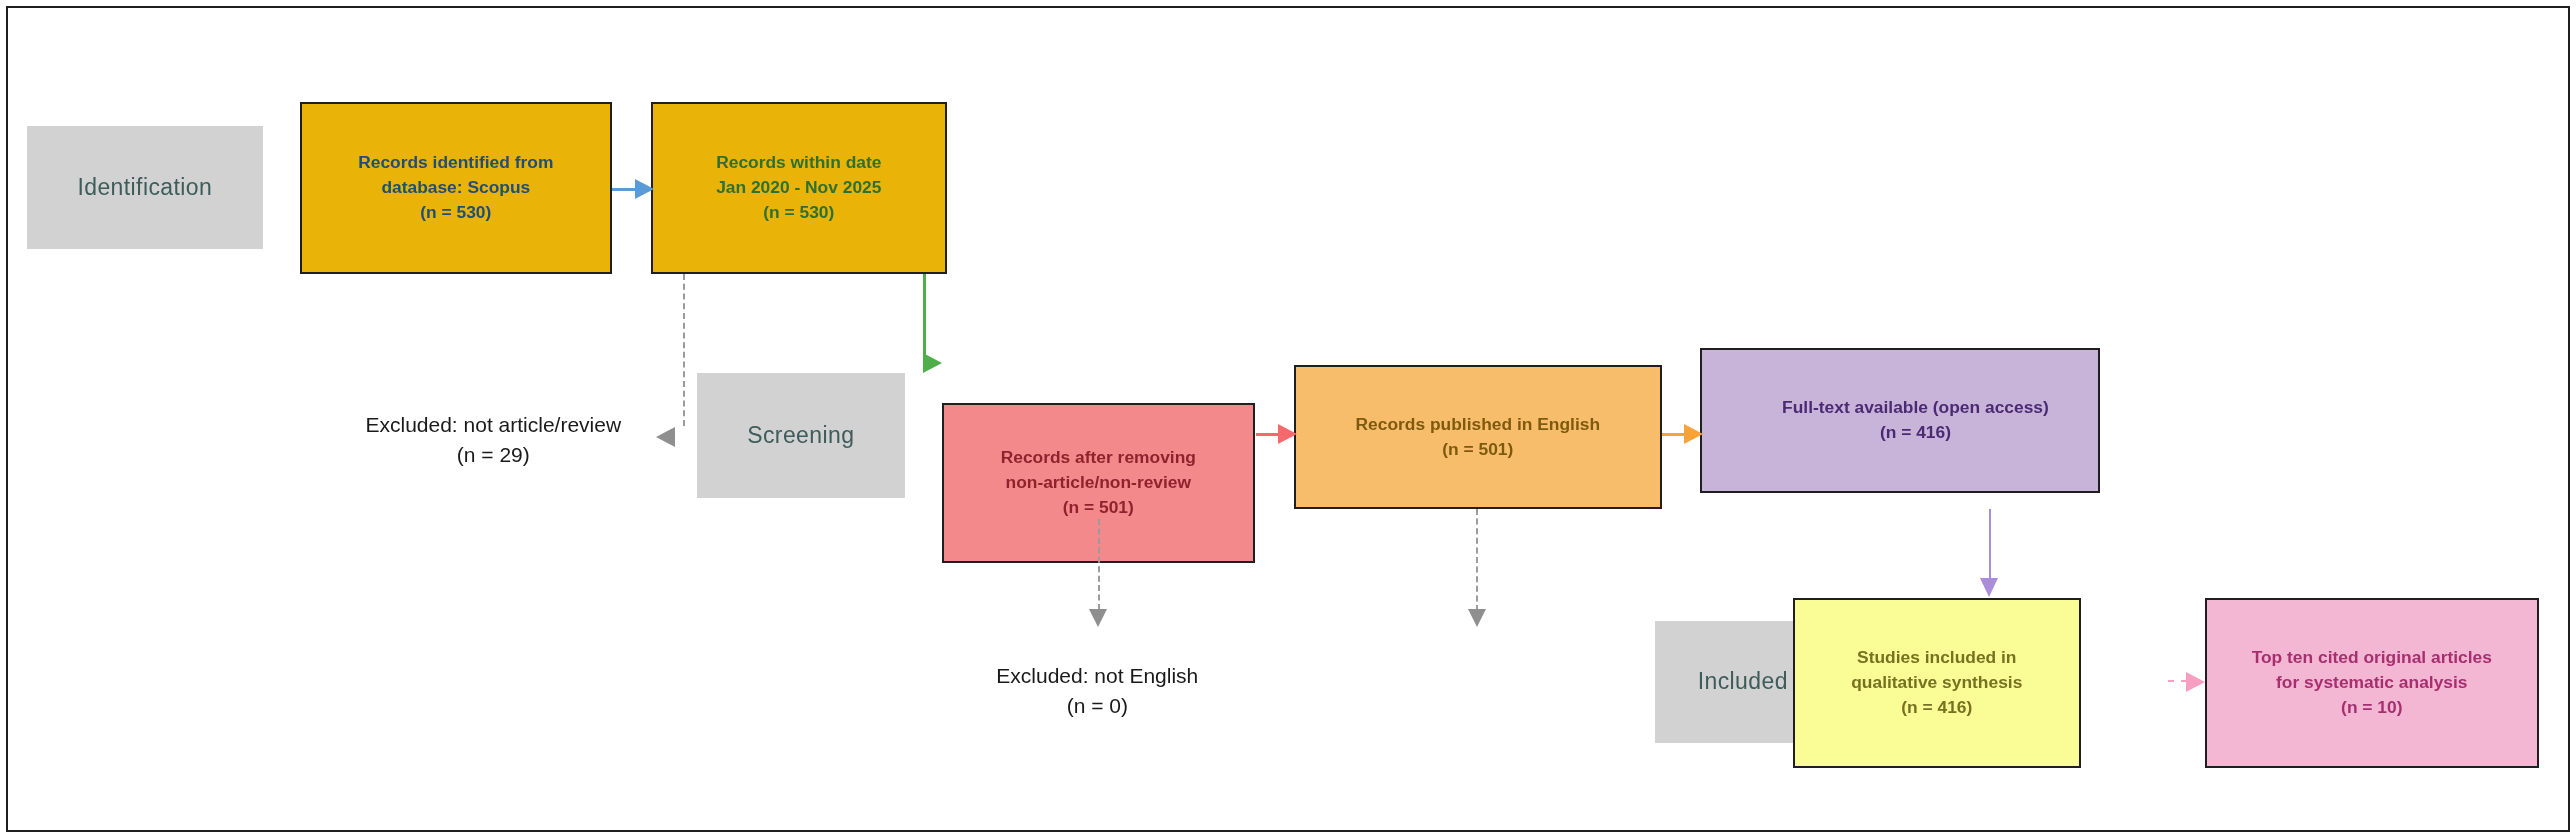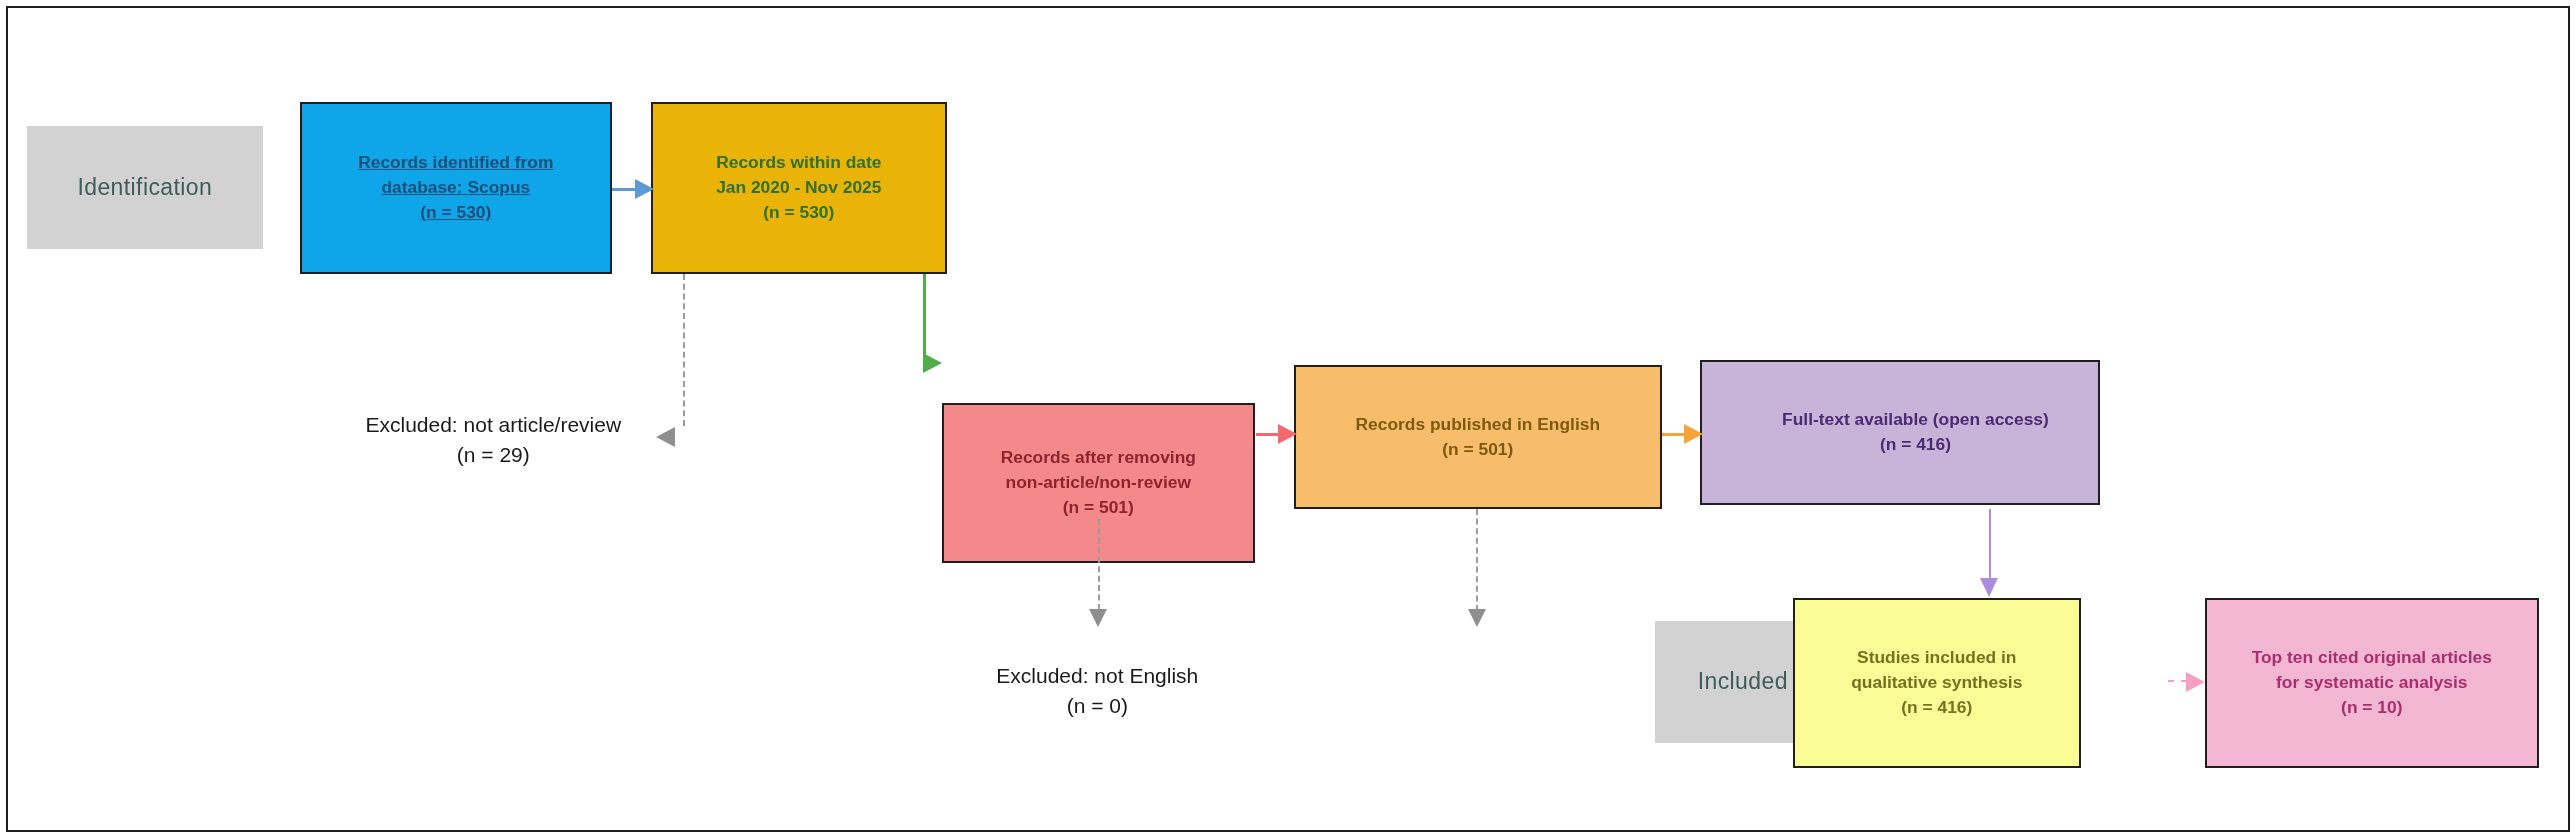--- a/index.html
+++ b/index.html
@@ -38,21 +38,21 @@
   
   #stage-identification { left: 19px;  top: 118px; width: 236px; height: 123px; }
   #stage-screening      { left: 689px; top: 365px; width: 208px; height: 125px; }
   #stage-included       { left: 1647px; top: 613px; width: 176px; height: 122px; text-align: right; }
 
   
   #node-0 { left: 292px;  top: 94px; width: 312px; height: 172px; }
   #node-1 { left: 643px;  top: 94px; width: 296px; height: 172px; }
   #node-2 { left: 934px; top: 351px; width: 313px; height: 160px; }
   #node-3 { left: 1286px; top: 357px; width: 368px; height: 144px; }
-  #node-4 { left: 1692px; top: 352px; width: 400px; height: 145px; padding-left: 40px; }
+  #node-4 { left: 1692px; top: 340px; width: 400px; height: 145px; padding-left: 40px; }
   #node-5 { left: 1785px; top: 590px; width: 288px; height: 170px; }
   #node-6 { left: 2197px; top: 590px; width: 334px; height: 170px; }
 
   
   #note-0 { left: 326px;  top: 402px; width: 319px; }
   #note-1 { left: 930px; top: 653px; width: 319px; }
   #note-2 { left: 1309px; top: 653px; width: 319px; }
 
   
   #arrow-blue-line  { left: 604px;  top: 180px; width: 25px; background: #5b9bd5; }
@@ -73,23 +73,24 @@
   #arrow-purple-head  { left: 1972px; top: 570px; border-top: 19px solid #ab8ddb; }
   #arrow-pink-line { left: 2160px; top: 672px; width: 19px; }
   #arrow-pink-head { left: 2178px; top: 664px; border-left: 19px solid #f79fc3; }
 </style>
 </head>
 <body>
 
 <div class="frame">
 
   <div class="abs stage" id="stage-identification" style="background: rgb(210, 210, 210); color: rgb(62, 92, 90);">Identification</div>
+  <div class="abs stage" id="stage-screening" style="background: rgb(210, 210, 210); color: rgb(62, 92, 90);">Screening</div>
   <div class="abs stage" id="stage-included" style="background: rgb(210, 210, 210); color: rgb(62, 92, 90);">Included</div>
 
-  <div class="abs node" id="node-0" style="background: #0ea5e9; color: rgb(31, 78, 121); text-decoration: underline;">Records identified from
+  <div class="abs node" id="node-0" style="background: #eab308; color: rgb(31, 78, 121);">Records identified from
 database: Scopus
 (n = 530)</div>
   <div class="abs node" id="node-1" style="background: #eab308; color: rgb(46, 112, 49);">Records within date
 Jan 2020 - Nov 2025
 (n = 530)</div>
   <div class="abs node" id="node-2" style="background: rgb(244, 137, 140); color: rgb(143, 34, 45); margin-top: 44px;">Records after removing
 non-article/non-review
 (n = 501)</div>
   <div class="abs node" id="node-3" style="background: rgb(248, 189, 107); color: rgb(126, 90, 14);">Records published in English
 (n = 501)</div>

